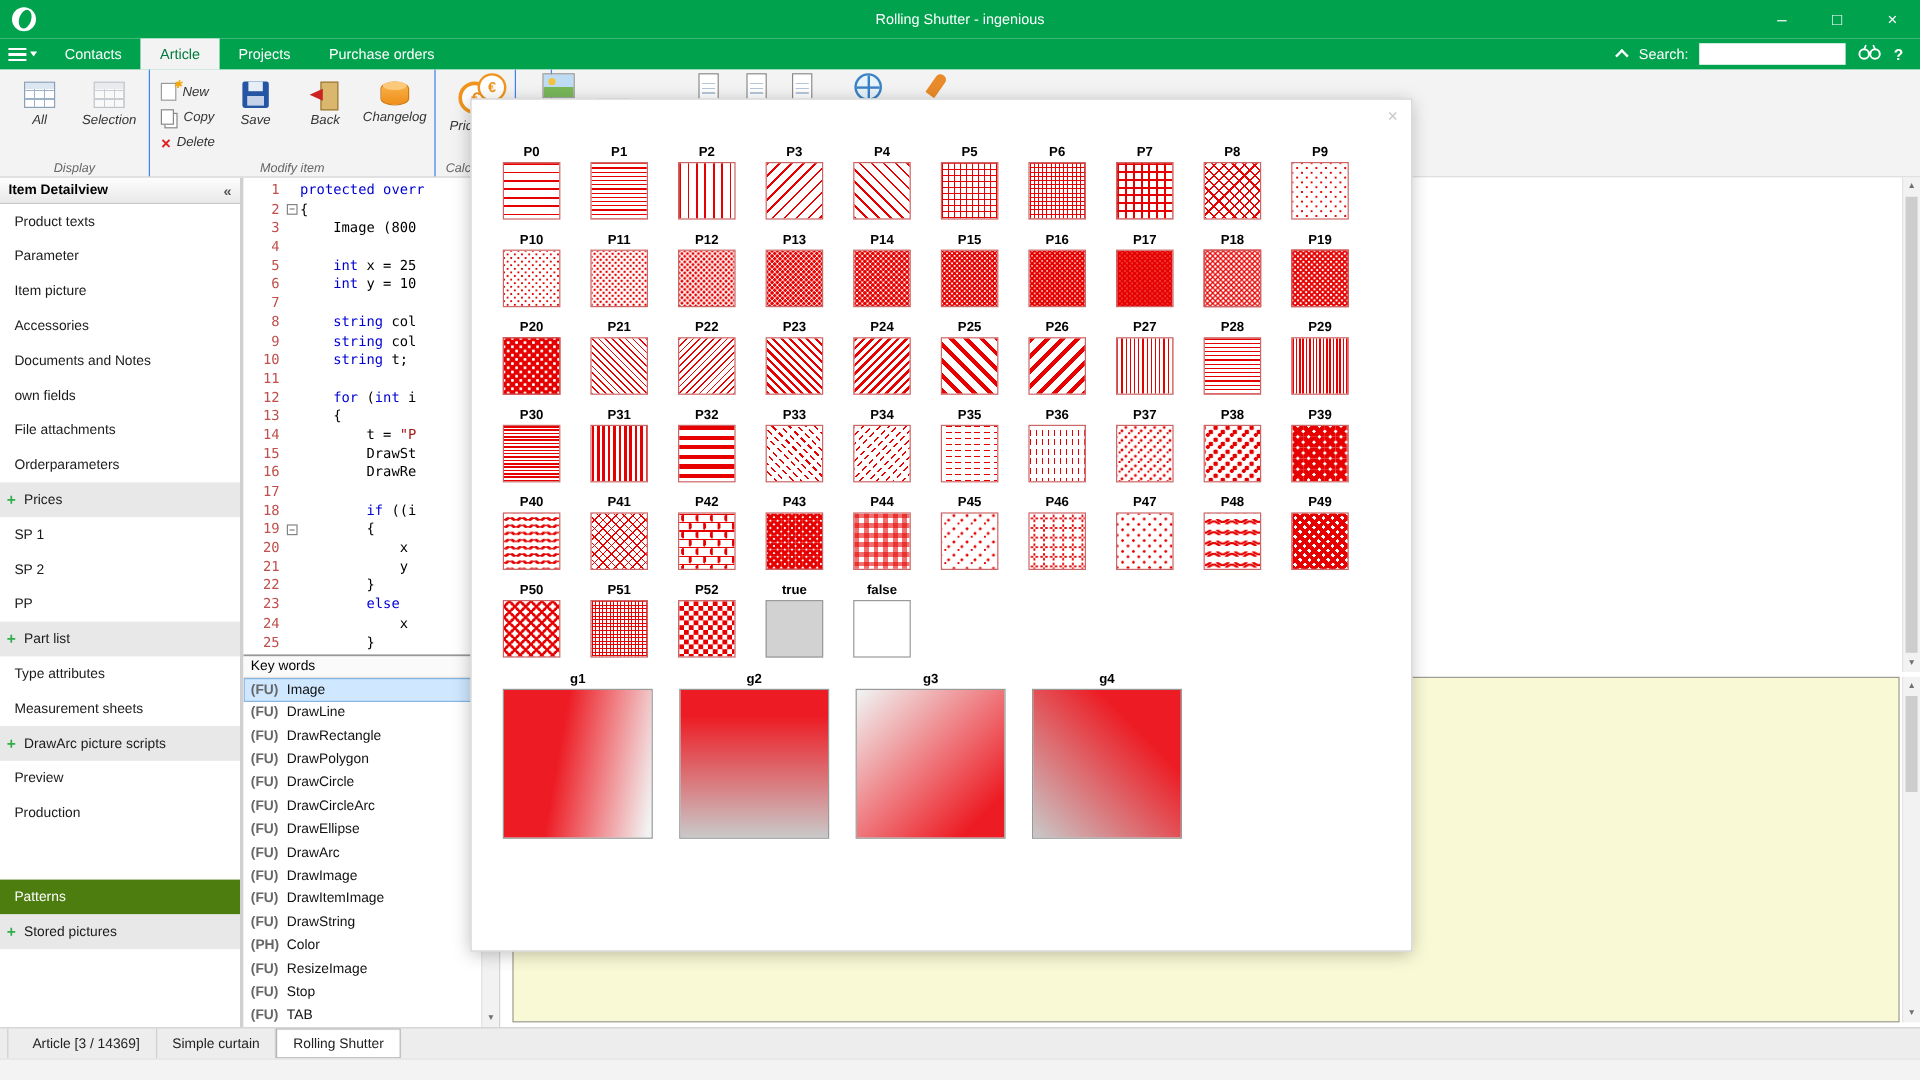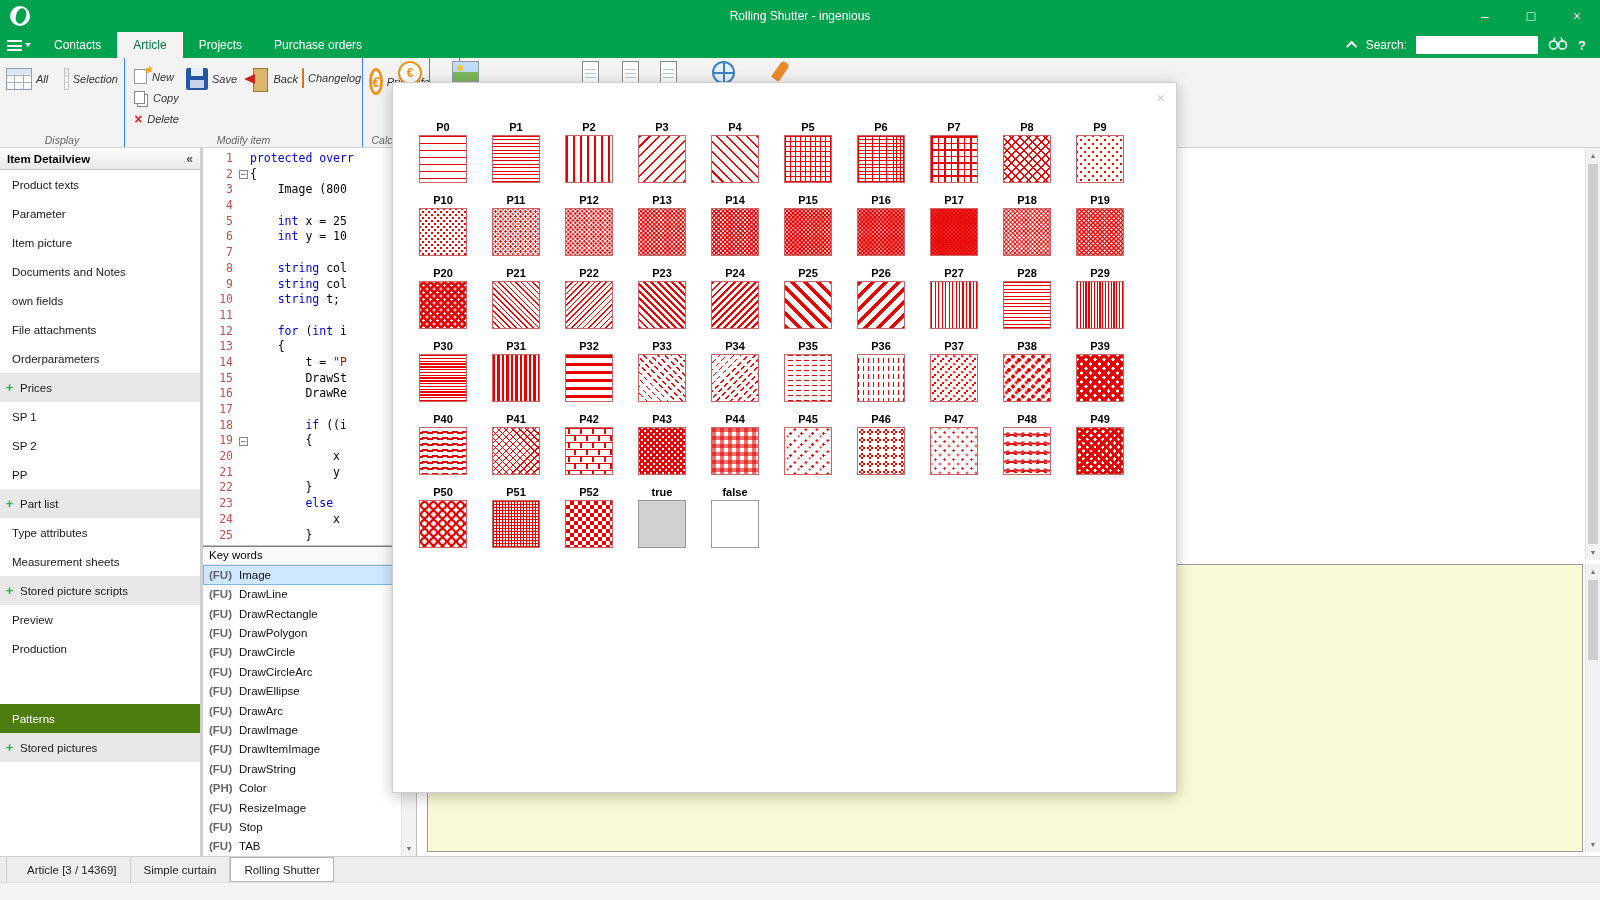--- a/index.html
+++ b/index.html
@@ -27,21 +27,21 @@
   .search-area { margin-left:auto; display:flex; align-items:center; gap:9px; padding-right:14px; color:#fff; }
   .chev { width:8px; height:8px; border-left:2px solid #fff; border-top:2px solid #fff; transform:rotate(45deg) translateY(2px); }
   .search-label { font-size:12px; }
   .search-input { width:122px; height:18px; border:none; background:#fff; font-size:11px; padding:0 4px; outline:none; }
   .help { font-size:13px; font-weight:bold; }
 
   
   .ribbon { height:90px; background:#f3f3f3; border-bottom:1px solid #d4d4d4; position:relative; display:flex; }
   .rgroup { position:relative; height:100%; border-right:1px solid #3b82f6; padding:5px 6px 16px 6px; display:flex; align-items:flex-start; gap:4px;font-style:italic; }
   .rgroup-label { position:absolute; bottom:1px; left:0; right:0; text-align:center; font-size:10.5px; color:#666; white-space:nowrap; overflow:hidden; }
-  .bigbtn { width:54px; display:flex; flex-direction:row; align-items:center; gap:4px; padding-top:5px; font-size:11px; color:#333; text-align:center; }
+  .bigbtn { width:54px; display:flex; flex-direction:column; align-items:center; gap:4px; padding-top:5px; font-size:11px; color:#333; text-align:center; }
   .smallcol { display:flex; flex-direction:column; gap:2px; padding-top:4px; }
   .smallbtn { display:flex; align-items:center; gap:5px; height:19px; font-size:11px; color:#333; padding:0 3px; }
   
   .ric-table { width:26px; height:22px; border:1px solid #8aa0b8; background:
       linear-gradient(#dce6f1 0 5px, rgba(0,0,0,0) 5px),
       repeating-linear-gradient(to right, rgba(0,0,0,0) 0 7.3px, #9db2c6 7.3px 8.3px),
       repeating-linear-gradient(to bottom, rgba(0,0,0,0) 0 6px, #9db2c6 6px 7px), #fff; }
   .ric-dim { opacity:.55; filter:grayscale(.6); }
   .ric-new { width:13px; height:15px; background:#fff; border:1px solid #999; position:relative; }
   .ric-new::after { content:"✱"; position:absolute; top:-5px; right:-6px; color:#f2a400; font-size:9px; }
@@ -245,20 +245,23 @@
           <div class="sb-item">
             <span>Product texts</span>
           </div>
           <div class="sb-item">
             <span>Parameter</span>
           </div>
           <div class="sb-item">
             <span>Item picture</span>
           </div>
           <div class="sb-item">
+            <span>Accessories</span>
+          </div>
+          <div class="sb-item">
             <span>Documents and Notes</span>
           </div>
           <div class="sb-item">
             <span>own fields</span>
           </div>
           <div class="sb-item">
             <span>File attachments</span>
           </div>
           <div class="sb-item">
             <span>Orderparameters</span>
@@ -281,21 +284,21 @@
             <span>Part list</span>
           </div>
           <div class="sb-item">
             <span>Type attributes</span>
           </div>
           <div class="sb-item">
             <span>Measurement sheets</span>
           </div>
           <div class="sb-item gray">
             <span class="sb-plus">+</span>
-            <span>Stored picture scripts</span>
+            <span>DrawArc picture scripts</span>
           </div>
           <div class="sb-item">
             <span>Preview</span>
           </div>
           <div class="sb-item">
             <span>Production</span>
           </div>
           <div class="sb-item active">
             <span>Patterns</span>
           </div>
@@ -748,20 +751,38 @@
         </div>
         <div class="pat-cell">
           <div class="pat-label">true</div>
           <div class="pat-swatch neutral" style="background-color: rgb(210, 210, 210);"></div>
         </div>
         <div class="pat-cell">
           <div class="pat-label">false</div>
           <div class="pat-swatch neutral" style="background-color: rgb(255, 255, 255);"></div>
         </div>
       </div>
+    <div class="grad-row" id="grad-row">
+        <div class="grad-cell">
+          <div class="grad-label">g1</div>
+          <div class="grad-swatch" style="background: linear-gradient(100deg, rgb(237, 28, 36) 38%, rgb(242, 242, 242) 97%);"></div>
+        </div>
+        <div class="grad-cell">
+          <div class="grad-label">g2</div>
+          <div class="grad-swatch" style="background: linear-gradient(rgb(237, 28, 36) 18%, rgb(201, 201, 201) 100%);"></div>
+        </div>
+        <div class="grad-cell">
+          <div class="grad-label">g3</div>
+          <div class="grad-swatch" style="background: linear-gradient(135deg, rgb(240, 240, 240) 2%, rgb(237, 28, 36) 85%);"></div>
+        </div>
+        <div class="grad-cell">
+          <div class="grad-label">g4</div>
+          <div class="grad-swatch" style="background: linear-gradient(225deg, rgb(237, 28, 36) 28%, rgb(201, 201, 201) 100%);"></div>
+        </div>
+      </div>
   </div>
 
   <div class="statusbar" id="statusbar">
       <div class="stab">Article [3 / 14369]</div>
       <div class="stab">Simple curtain</div>
       <div class="stab active">Rolling Shutter</div>
     </div>
   <div class="statusbar2"></div>
 </div>
 

